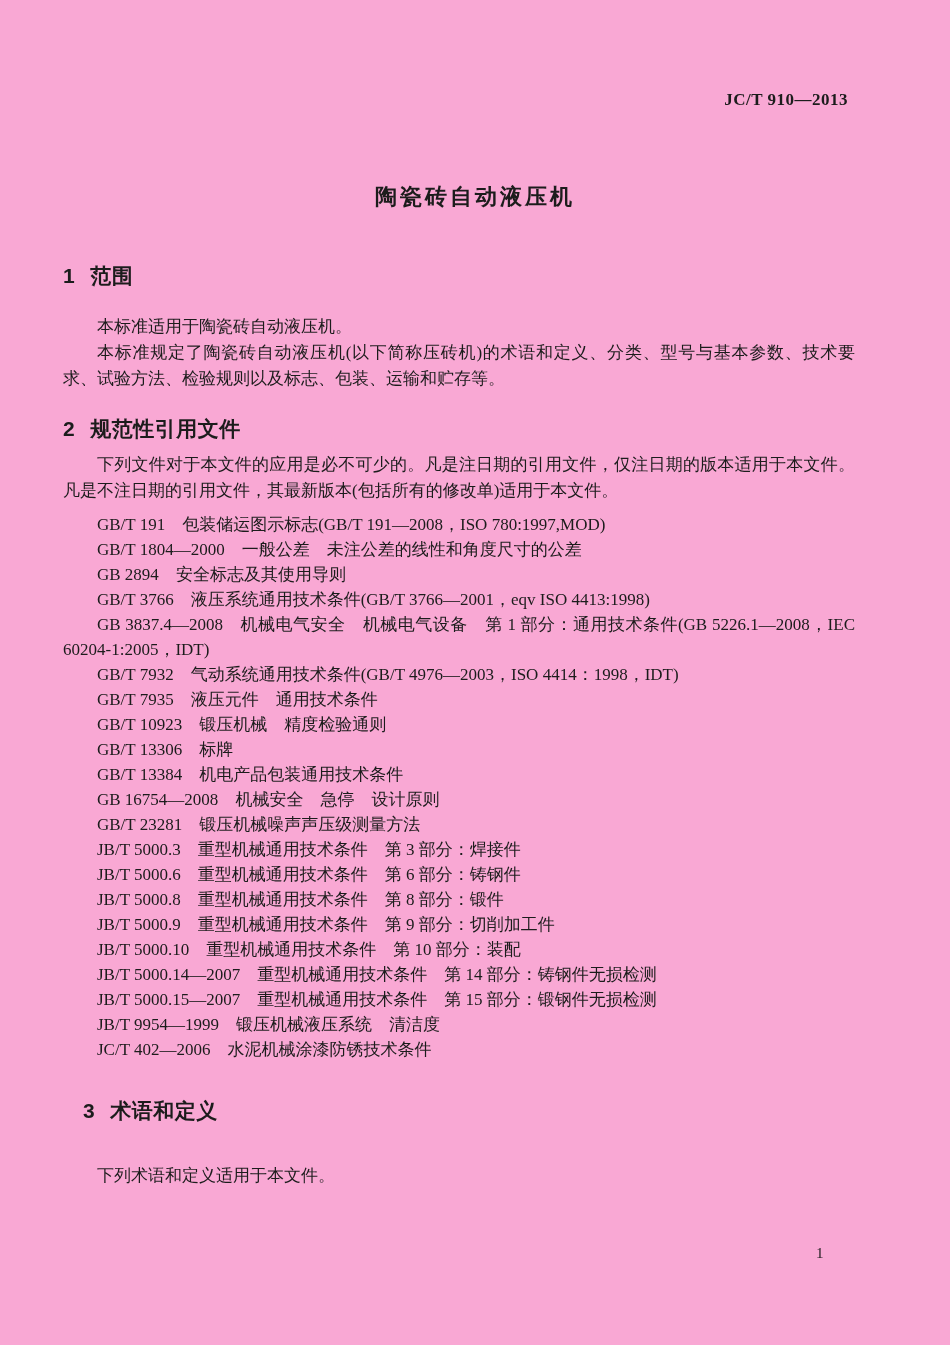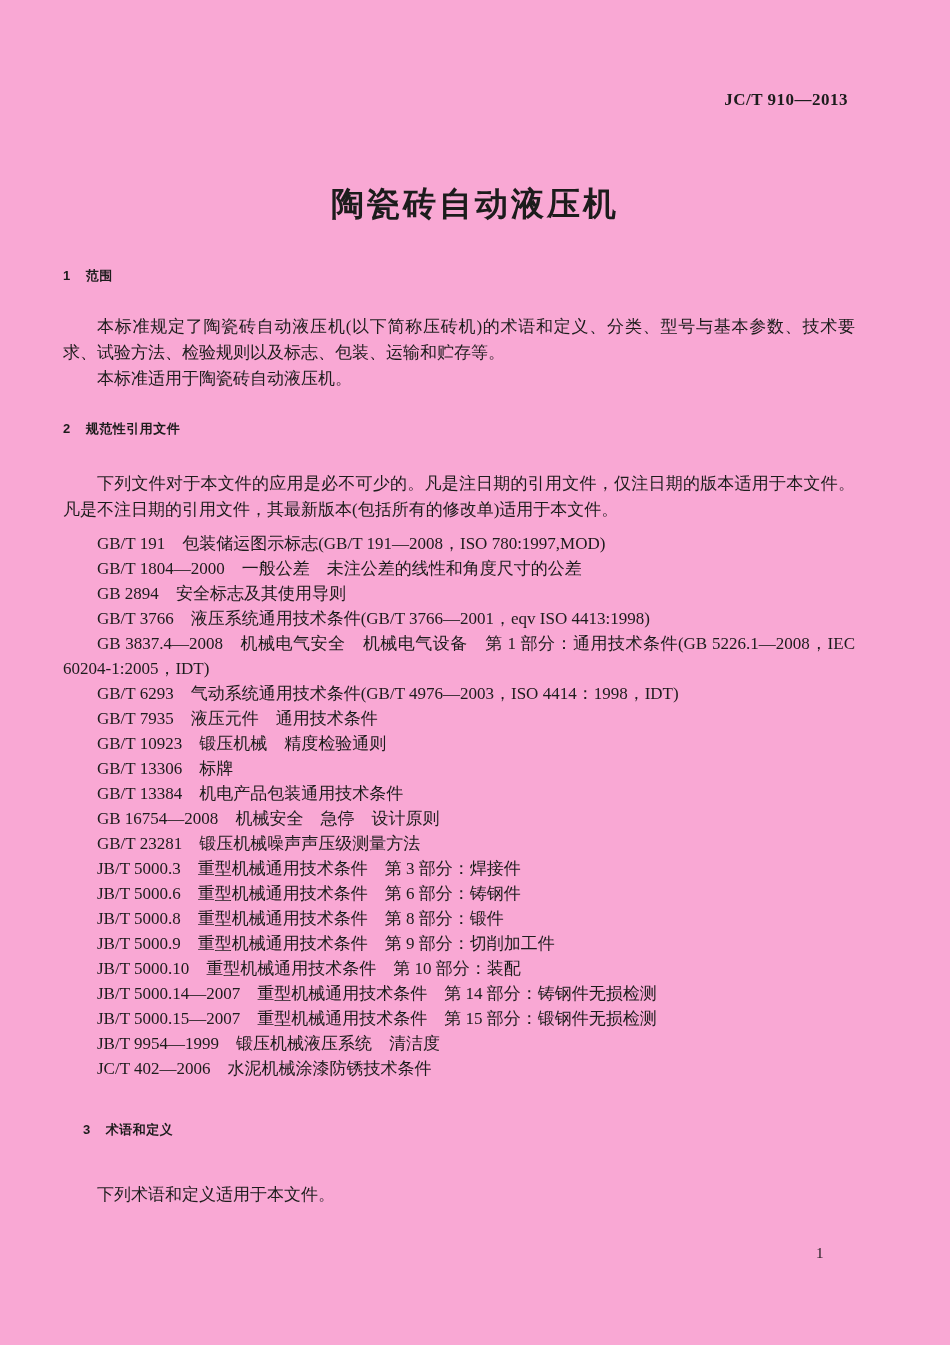--- a/index.html
+++ b/index.html
@@ -17,42 +17,42 @@
     position: absolute; top: 90px; right: 102px;
     font-family: "Liberation Serif", serif;
     font-weight: bold; font-size: 17px; letter-spacing: 0.5px;
     white-space: nowrap;
   }
 
   .doc-title {
     position: absolute; top: 182px; left: 0; width: 100%;
     text-align: center;
     font-family: "Liberation Sans", sans-serif;
-    font-weight: bold; font-size: 33px; letter-spacing: 3px;
+    font-weight: bold; font-size: 22px; letter-spacing: 3px;
   }
 
   .content {
     position: absolute; top: 263px; left: 63px; width: 792px;
     font-size: 17px; line-height: 26px;
   }
 
   .sec-heading {
     font-family: "Liberation Sans", sans-serif;
-    font-weight: bold; font-size: 13px; line-height: 25px;
+    font-weight: bold; font-size: 21px; line-height: 25px;
     letter-spacing: 0.5px;
   }
   .sec-num { margin-right: 15px; }
 
   .para {
     margin: 0; text-indent: 2em; text-align: justify;
     line-height: 26px;
   }
   .scope-block { margin-top: 26px; }
   .h2-block { margin-top: 24px; }
-  .intro-block { margin-top: 30px; }
+  .intro-block { margin-top: 11px; }
 
   .refs { margin-top: 8px; }
   .ref {
     margin: 0; text-indent: 2em; text-align: justify;
     line-height: 25px;
   }
   .ref-code { margin-right: 17px; white-space: nowrap; }
 
   .h3-block { margin-top: 36px; margin-left: 20px; }
   .terms-intro { margin-top: 40px; }
@@ -70,38 +70,38 @@
   <div class="header-code">JC/T 910—2013</div>
 
   <div class="doc-title">陶瓷砖自动液压机</div>
 
   <div class="content">
 
     <div class="sec-heading">
       <span class="sec-num">1</span><span>范围</span>
     </div>
     <div class="scope-block">
+      <p class="para">本标准适用于陶瓷砖自动液压机。</p>
       <p class="para">本标准规定了陶瓷砖自动液压机(以下简称压砖机)的术语和定义、分类、型号与基本参数、技术要求、试验方法、检验规则以及标志、包装、运输和贮存等。</p>
-      <p class="para">本标准适用于陶瓷砖自动液压机。</p>
     </div>
 
     <div class="sec-heading h2-block">
       <span class="sec-num">2</span><span>规范性引用文件</span>
     </div>
     <div class="intro-block">
       <p class="para">下列文件对于本文件的应用是必不可少的。凡是注日期的引用文件，仅注日期的版本适用于本文件。凡是不注日期的引用文件，其最新版本(包括所有的修改单)适用于本文件。</p>
     </div>
 
     <div class="refs">
       <p class="ref"><span class="ref-code">GB/T 191</span><span>包装储运图示标志(GB/T 191—2008，ISO 780:1997,MOD)</span></p>
       <p class="ref"><span class="ref-code">GB/T 1804—2000</span><span>一般公差　未注公差的线性和角度尺寸的公差</span></p>
       <p class="ref"><span class="ref-code">GB 2894</span><span>安全标志及其使用导则</span></p>
       <p class="ref"><span class="ref-code">GB/T 3766</span><span>液压系统通用技术条件(GB/T 3766—2001，eqv ISO 4413:1998)</span></p>
       <p class="ref"><span class="ref-code">GB 3837.4—2008</span><span>机械电气安全　机械电气设备　第 1 部分：通用技术条件(GB 5226.1—2008，IEC 60204-1:2005，IDT)</span></p>
-      <p class="ref"><span class="ref-code">GB/T 6293</span><span>气动系统通用技术条件(GB/T 4976—2003，ISO 4414：1998，IDT)</span></p>
+      <p class="ref"><span class="ref-code">GB/T 7932</span><span>气动系统通用技术条件(GB/T 4976—2003，ISO 4414：1998，IDT)</span></p>
       <p class="ref"><span class="ref-code">GB/T 7935</span><span>液压元件　通用技术条件</span></p>
       <p class="ref"><span class="ref-code">GB/T 10923</span><span>锻压机械　精度检验通则</span></p>
       <p class="ref"><span class="ref-code">GB/T 13306</span><span>标牌</span></p>
       <p class="ref"><span class="ref-code">GB/T 13384</span><span>机电产品包装通用技术条件</span></p>
       <p class="ref"><span class="ref-code">GB 16754—2008</span><span>机械安全　急停　设计原则</span></p>
       <p class="ref"><span class="ref-code">GB/T 23281</span><span>锻压机械噪声声压级测量方法</span></p>
       <p class="ref"><span class="ref-code">JB/T 5000.3</span><span>重型机械通用技术条件　第 3 部分：焊接件</span></p>
       <p class="ref"><span class="ref-code">JB/T 5000.6</span><span>重型机械通用技术条件　第 6 部分：铸钢件</span></p>
       <p class="ref"><span class="ref-code">JB/T 5000.8</span><span>重型机械通用技术条件　第 8 部分：锻件</span></p>
       <p class="ref"><span class="ref-code">JB/T 5000.9</span><span>重型机械通用技术条件　第 9 部分：切削加工件</span></p>

